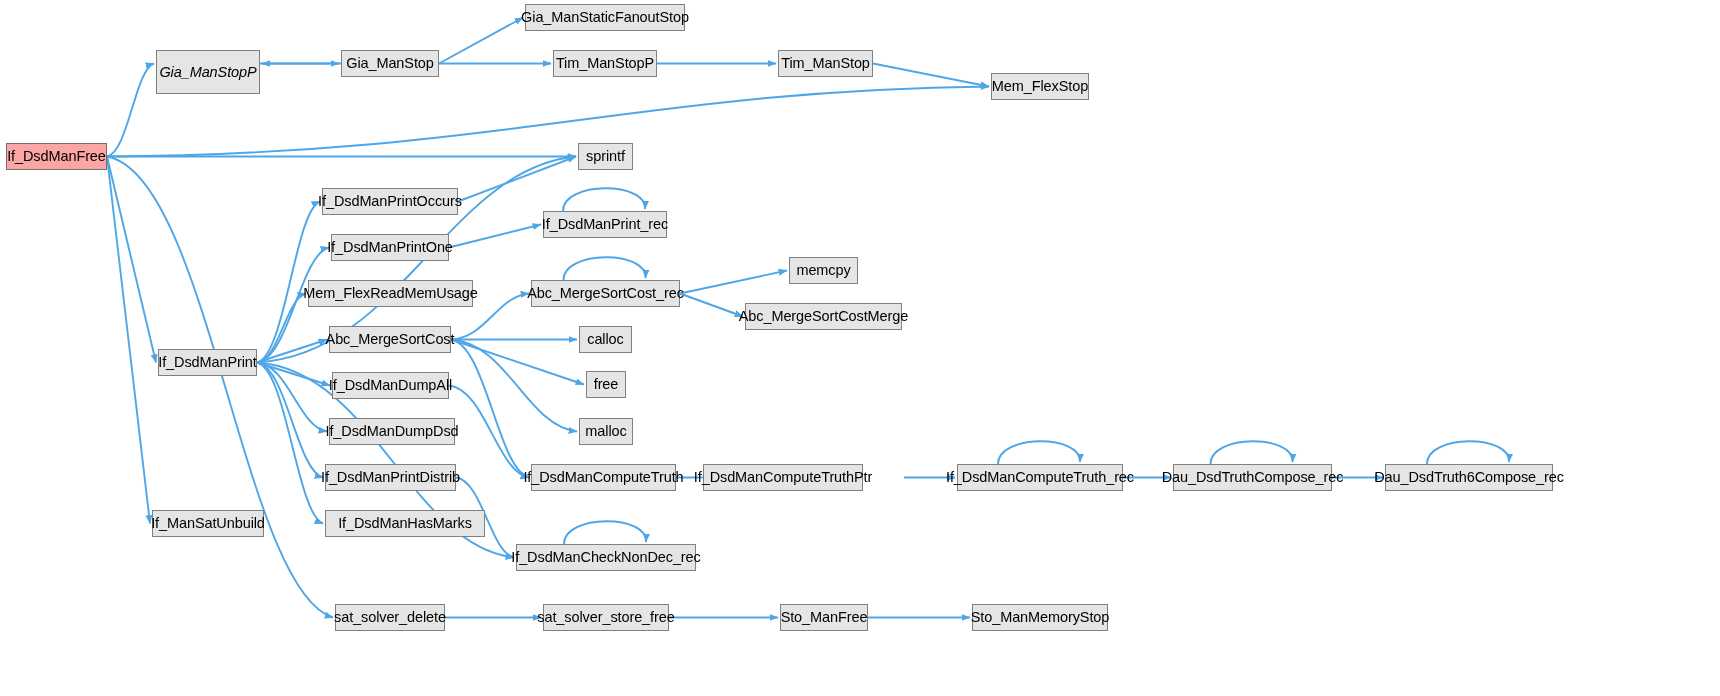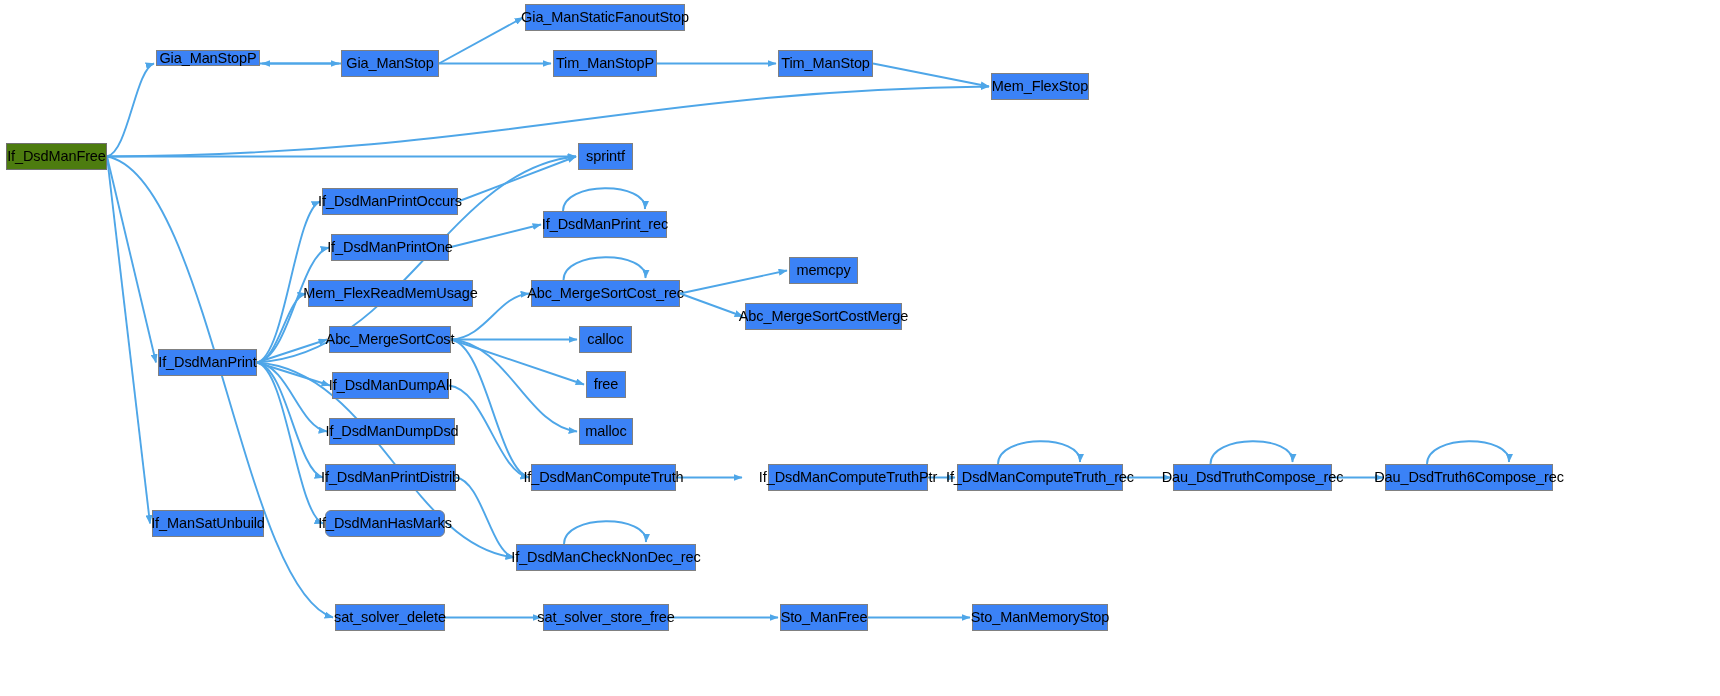--- a/index.html
+++ b/index.html
@@ -20,33 +20,33 @@
     left: 0;
     top: 0;
     width: 1720px;
     height: 696px;
     pointer-events: none;
   }
   .node {
     position: absolute;
     box-sizing: border-box;
     border: 1px solid #808080;
-    background: #3b82f6;
+    background: #e5e5e5;
     color: #000000;
     font-size: 14.5px;
     line-height: 1;
     display: flex;
     align-items: center;
     justify-content: center;
     white-space: nowrap;
     letter-spacing: -0.1px;
     cursor: default;
   }
   .node.root {
-    background: #4d7c0f;
+    background: #fca5a5;
     border: 1px solid #707070;
   }
 </style>
 </head>
 <body>
 
 <div id="canvas">
   <svg id="edge-layer" viewBox="0 0 1720 696" xmlns="http://www.w3.org/2000/svg">
       <defs>
         <marker id="ah" markerWidth="9" markerHeight="7" refX="8.4" refY="3.5" orient="auto" markerUnits="userSpaceOnUse">
@@ -97,21 +97,21 @@
       <path d="M1332,477.5 L1383,477.5" fill="none" stroke="#4ea6e8" stroke-width="1.9" marker-end="url(#ah)"></path>
       <path d="M1427,464 C1427,434 1511,434 1509,462" fill="none" stroke="#4ea6e8" stroke-width="1.9" marker-end="url(#ah)"></path>
       <path d="M445,617.5 L541,617.5" fill="none" stroke="#4ea6e8" stroke-width="1.9" marker-end="url(#ah)"></path>
       <path d="M669,617.5 L778,617.5" fill="none" stroke="#4ea6e8" stroke-width="1.9" marker-end="url(#ah)"></path>
       <path d="M868,617.5 L970,617.5" fill="none" stroke="#4ea6e8" stroke-width="1.9" marker-end="url(#ah)"></path>
     </svg>
   <div id="node-layer">
       <div class="node root" style="left: 6px; top: 143px; width: 101px; height: 27px;">
         <span>If_DsdManFree</span>
       </div>
-      <div class="node" style="left: 156px; top: 50px; width: 104px; height: 16px;">
+      <div class="node" style="left: 156px; top: 50px; width: 104px; height: 44px; font-style: italic;">
         <span>Gia_ManStopP</span>
       </div>
       <div class="node" style="left: 341px; top: 50px; width: 98px; height: 27px;">
         <span>Gia_ManStop</span>
       </div>
       <div class="node" style="left: 525px; top: 4px; width: 160px; height: 27px;">
         <span>Gia_ManStaticFanoutStop</span>
       </div>
       <div class="node" style="left: 553px; top: 50px; width: 104px; height: 27px;">
         <span>Tim_ManStopP</span>
@@ -166,36 +166,36 @@
       </div>
       <div class="node" style="left: 579px; top: 418px; width: 54px; height: 27px;">
         <span>malloc</span>
       </div>
       <div class="node" style="left: 325px; top: 464px; width: 131px; height: 27px;">
         <span>If_DsdManPrintDistrib</span>
       </div>
       <div class="node" style="left: 531px; top: 464px; width: 145px; height: 27px;">
         <span>If_DsdManComputeTruth</span>
       </div>
-      <div class="node" style="left: 768px; top: 464px; width: 160px; height: 27px;">
+      <div class="node" style="left: 703px; top: 464px; width: 160px; height: 27px;">
         <span>If_DsdManComputeTruthPtr</span>
       </div>
       <div class="node" style="left: 957px; top: 464px; width: 166px; height: 27px;">
         <span>If_DsdManComputeTruth_rec</span>
       </div>
       <div class="node" style="left: 1173px; top: 464px; width: 159px; height: 27px;">
         <span>Dau_DsdTruthCompose_rec</span>
       </div>
       <div class="node" style="left: 1385px; top: 464px; width: 168px; height: 27px;">
         <span>Dau_DsdTruth6Compose_rec</span>
       </div>
       <div class="node" style="left: 152px; top: 510px; width: 112px; height: 27px;">
         <span>If_ManSatUnbuild</span>
       </div>
-      <div class="node" style="left: 325px; top: 510px; width: 120px; height: 27px; border-radius: 6px;">
+      <div class="node" style="left: 325px; top: 510px; width: 160px; height: 27px;">
         <span>If_DsdManHasMarks</span>
       </div>
       <div class="node" style="left: 516px; top: 544px; width: 180px; height: 27px;">
         <span>If_DsdManCheckNonDec_rec</span>
       </div>
       <div class="node" style="left: 335px; top: 604px; width: 110px; height: 27px;">
         <span>sat_solver_delete</span>
       </div>
       <div class="node" style="left: 543px; top: 604px; width: 126px; height: 27px;">
         <span>sat_solver_store_free</span>

